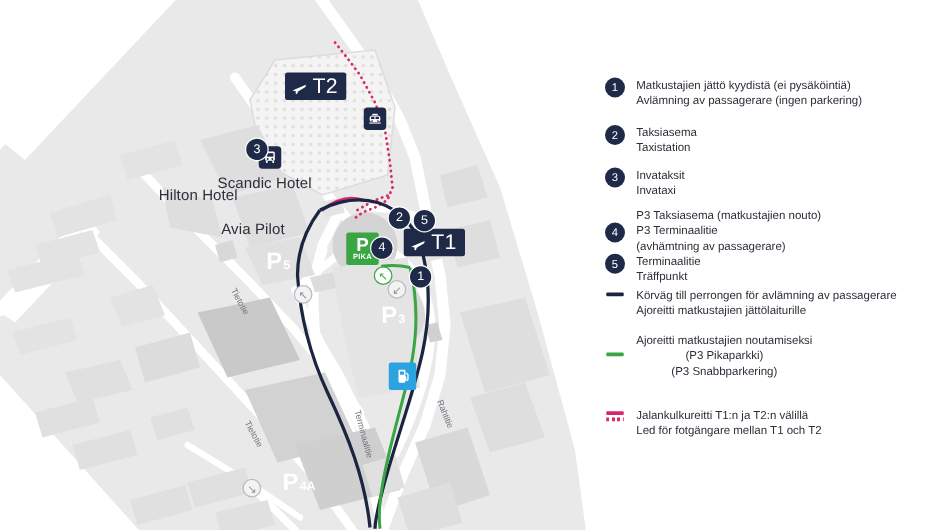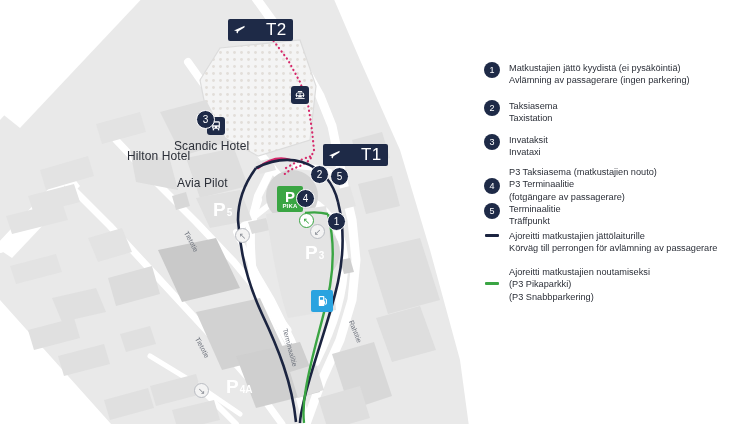--- a/index.html
+++ b/index.html
@@ -26,25 +26,26 @@
   .street-label {
     position: absolute;
     color: #6e737d;
     font-size: 7px;
     white-space: nowrap;
     transform-origin: left center;
   }
   
   .term-badge {
     position: absolute;
-    display: flex; align-items: center; gap: 20px;
+    display: flex; align-items: flex-end; gap: 4px;
     background: #1e2a47;
     color: #ffffff;
     padding: 2px 7px 3px 5px;
     border-radius: 2px;
+    margin-top: 39px;
   }
   .term-badge .t-text { font-size: 17px; line-height: 17px; font-weight: 400; letter-spacing:.3px; }
   .term-badge svg { display:block; }
 
   
   .pin {
     position: absolute;
     width: 19px; height: 19px; border-radius: 50%;
     background: #1e2a47;
     border: 1.5px solid #ffffff;
@@ -345,49 +346,59 @@
       <div>Invataksit</div>
       <div>Invataxi</div>
     </div>
   </div>
 
   <div class="legend-row" style="left:0; top:166px;">
     <div class="legend-num" style="margin-top:12px;">4</div>
     <div class="legend-text">
       <div>P3 Taksiasema (matkustajien nouto)</div>
       <div>P3 Terminaalitie</div>
-      <div>(fotgängare av passagerare)</div>
+      <div>(avhämtning av passagerare)</div>
     </div>
   </div>
 
   <div class="legend-row" style="left:0; top:203px;">
     <div class="legend-num">5</div>
     <div class="legend-text">
       <div>Terminaalitie</div>
       <div>Träffpunkt</div>
     </div>
   </div>
 
   <div class="legend-row" style="left:0; top:230px;">
     <div class="swatch-wrap">
       <div class="sw-solid" style="background:#1b2440;"></div>
     </div>
     <div class="legend-text">
+      <div>Körväg till perrongen för avlämning av passagerare</div>
       <div>Ajoreitti matkustajien jättölaiturille</div>
-      <div>Körväg till perrongen för avlämning av passagerare</div>
-    </div>
-  </div>
-
-  <div class="legend-row" style="left:0; top:266px;">
+    </div>
+  </div>
+
+  <div class="legend-row" style="left:0; top:266px;text-align:center;">
     <div class="swatch-wrap" style="padding-top:16px;">
       <div class="sw-solid" style="background:#3aa543;"></div>
     </div>
     <div class="legend-text">
       <div>Ajoreitti matkustajien noutamiseksi</div>
       <div>(P3 Pikaparkki)</div>
       <div>(P3 Snabbparkering)</div>
     </div>
   </div>
 
+  <div class="legend-row" style="left:0; top:326px;">
+    <div class="swatch-wrap" style="color:#d6286a; padding-top:3px;">
+      <div class="sw-solid" style="background:#d6286a;"></div>
+      <div class="sw-dot"></div>
+    </div>
+    <div class="legend-text">
+      <div>Jalankulkureitti T1:n ja T2:n välillä</div>
+      <div>Led för fotgängare mellan T1 och T2</div>
+    </div>
+  </div>
 
 </div>
 
 </div>
 
 </body></html>

